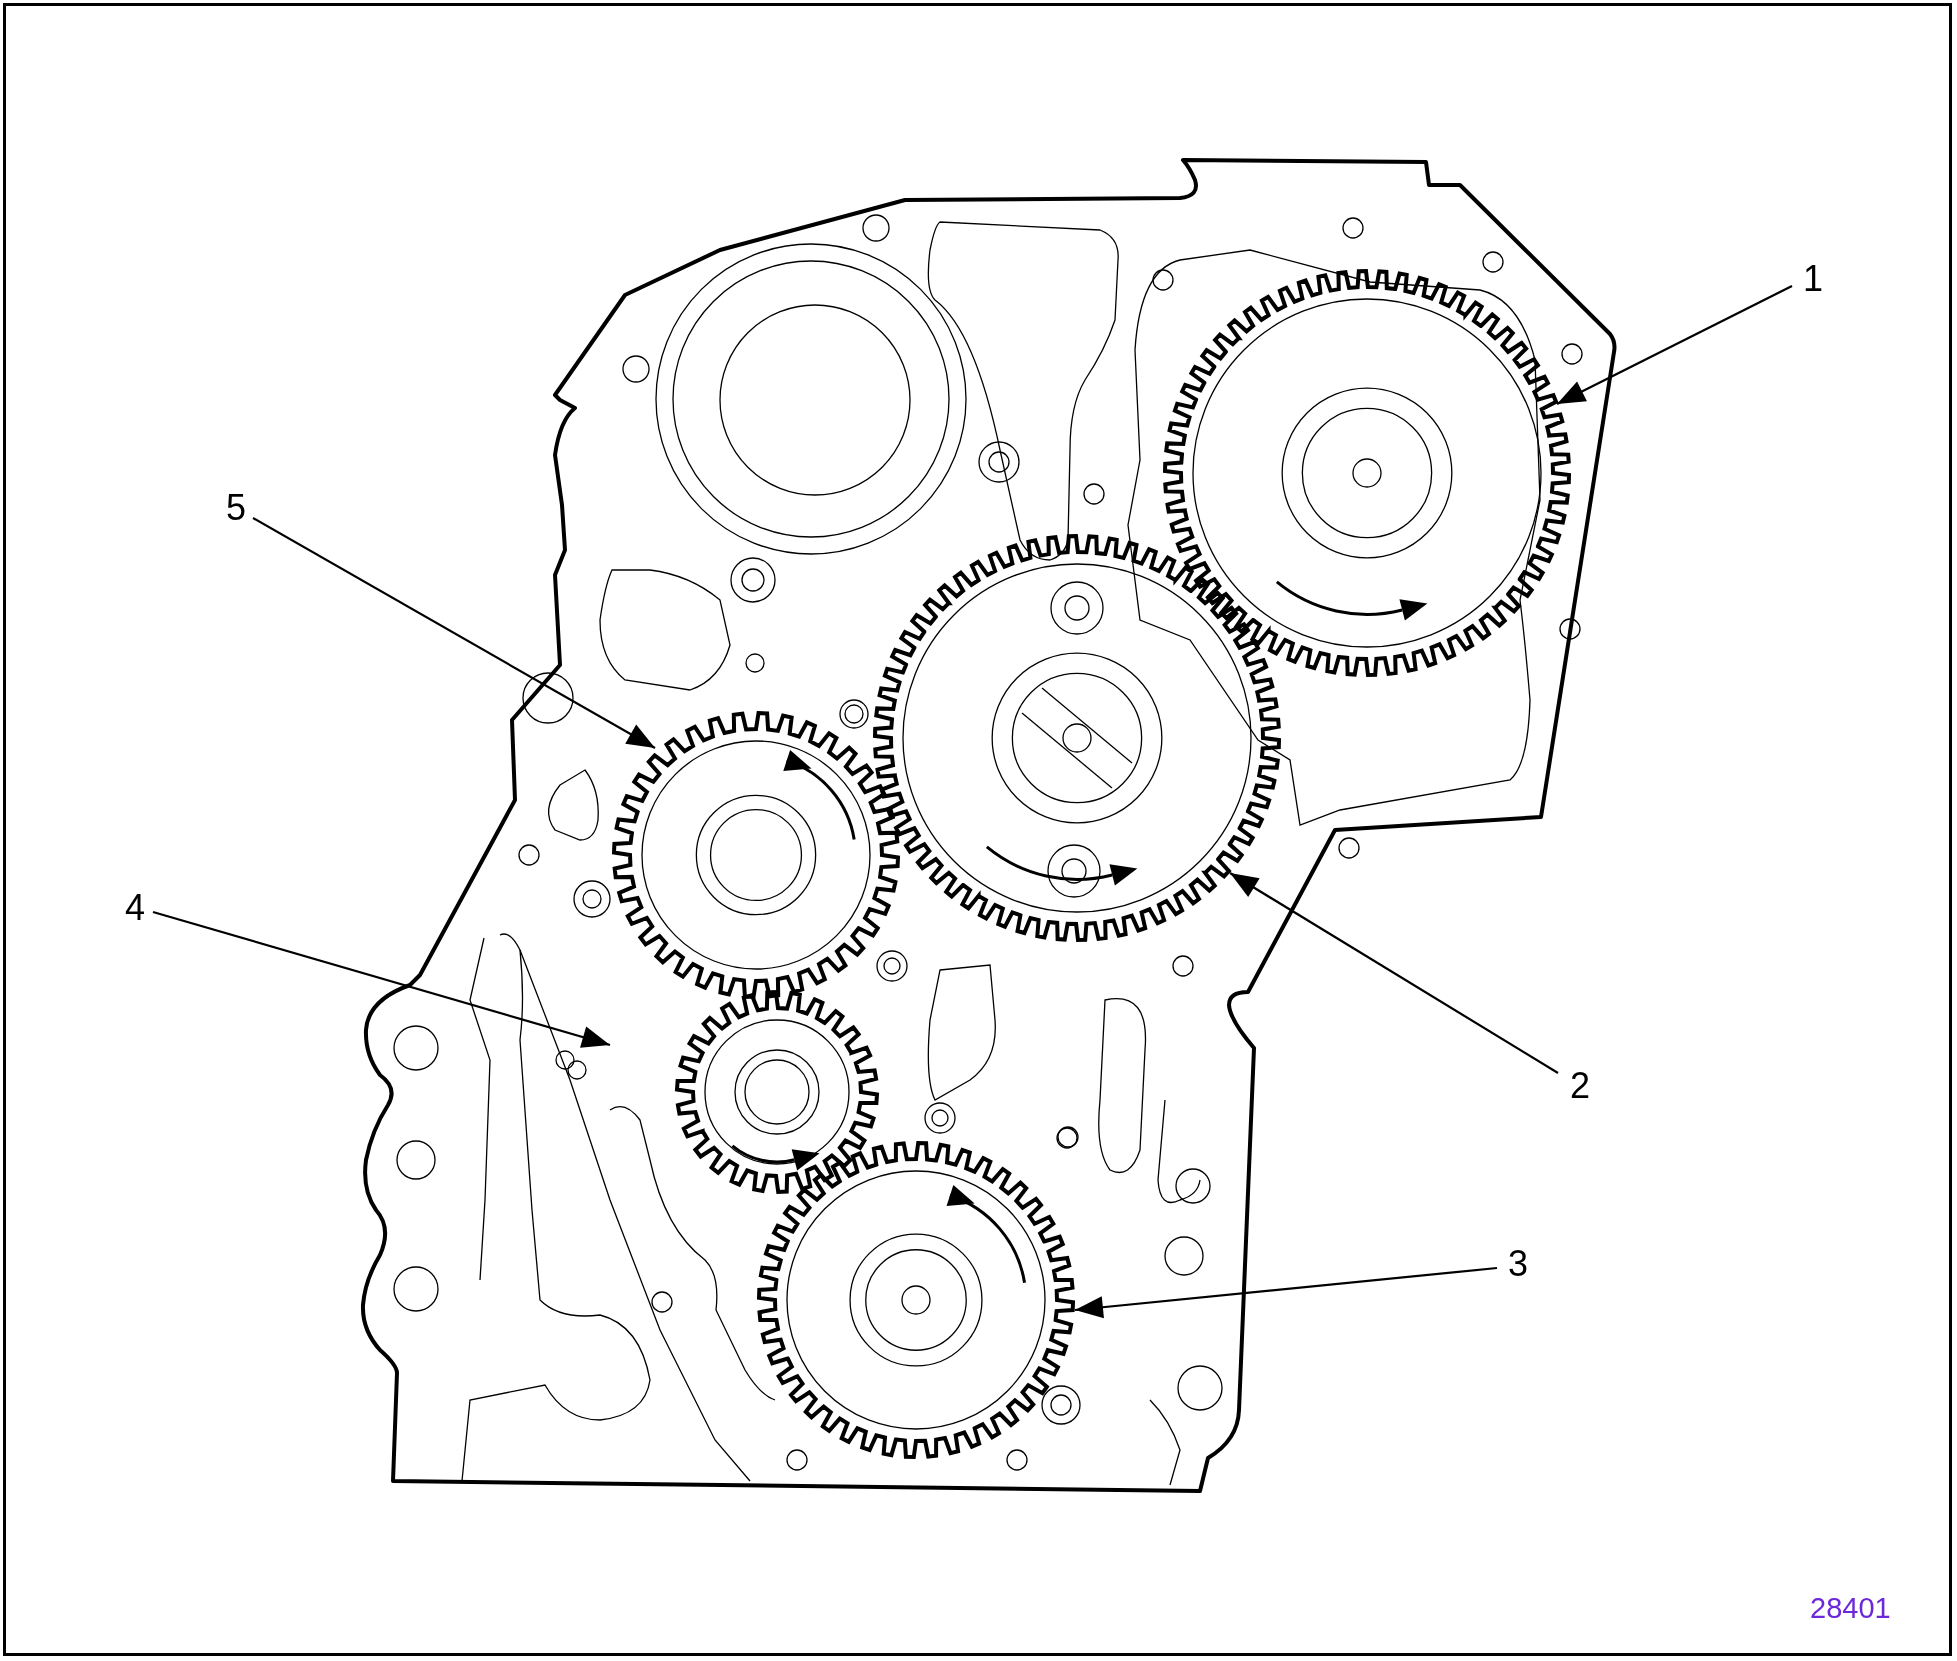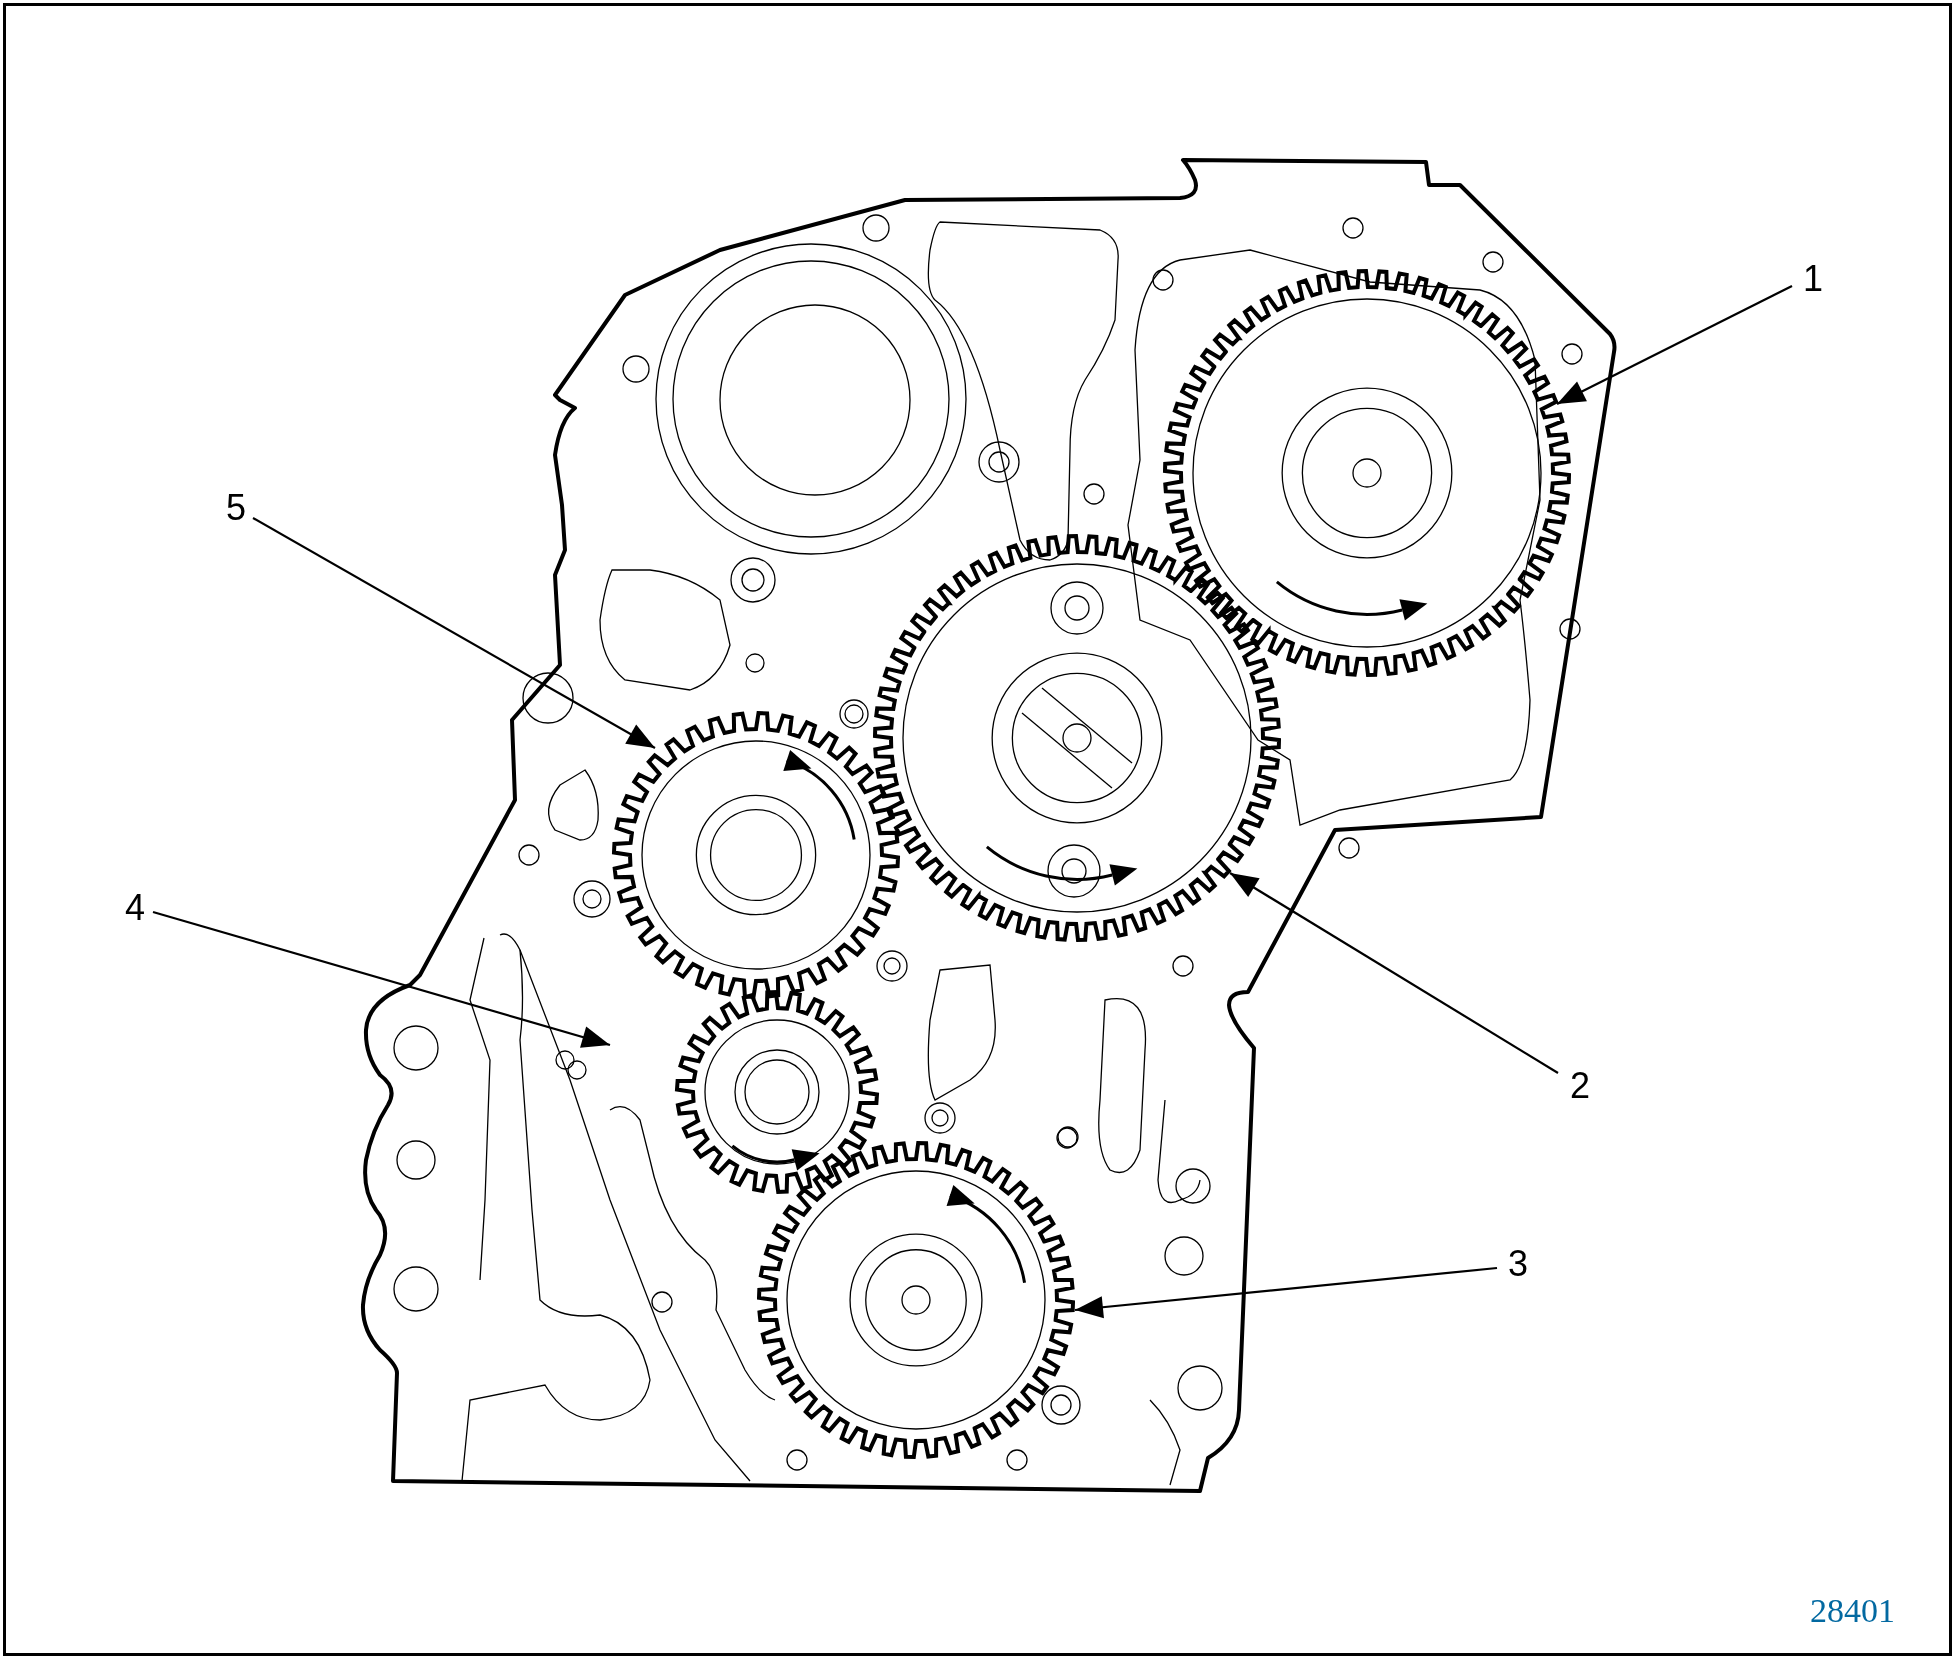--- a/index.html
+++ b/index.html
@@ -1,20 +1,20 @@
 <!DOCTYPE html>
 <html><head>
 <meta charset="utf-8">
 <style>
   html, body { margin:0; padding:0; background:#ffffff; }
   body { width:1957px; height:1661px; position:relative; overflow:hidden; font-family:"Liberation Sans", sans-serif; }
   .frame { position:absolute; left:3px; top:3px; width:1949px; height:1653px; border:3px solid #000; box-sizing:border-box; }
   svg.diagram { position:absolute; left:0; top:0; }
   .callout-label { position:absolute; font-size:36px; color:#000; line-height:1; }
-  .fig-id { position:absolute; font-size:34px; color:#0369a1;font-family:Liberation Serif, serif; }
+  .fig-id { position:absolute; font-size:29px; color:#6d28d9; }
 </style>
 </head>
 <body>
 
 <div class="frame"></div>
 
 <svg class="diagram" width="1957" height="1661" viewBox="0 0 1957 1661" xmlns="http://www.w3.org/2000/svg">
 
   <path fill="none" stroke="#000" stroke-width="4" stroke-linejoin="round" d="M1183,160 L1426,162 L1429,185 L1460,185 L1610,334 Q1616,342 1614,352 L1541,817 L1335,830 L1248,992 Q1229,992 1229,1005 Q1230,1020 1254,1048 L1239,1410 Q1238,1440 1208,1458 L1200,1491 L393,1481 L397,1373 Q397,1365 380,1350 Q362,1330 363,1305 Q365,1280 380,1255 Q392,1228 376,1210 Q362,1190 366,1160 Q372,1130 388,1105 Q398,1088 380,1075 Q365,1055 366,1030 Q368,1000 410,985 L420,975 L515,800 L512,720 L560,665 L555,575 L565,550 L562,505 L555,455 Q560,420 575,408 L560,400 L555,395 L625,295 L720,250 L905,200 L1180,198 Q1200,196 1195,180 Q1190,168 1183,160 Z"></path>
 

